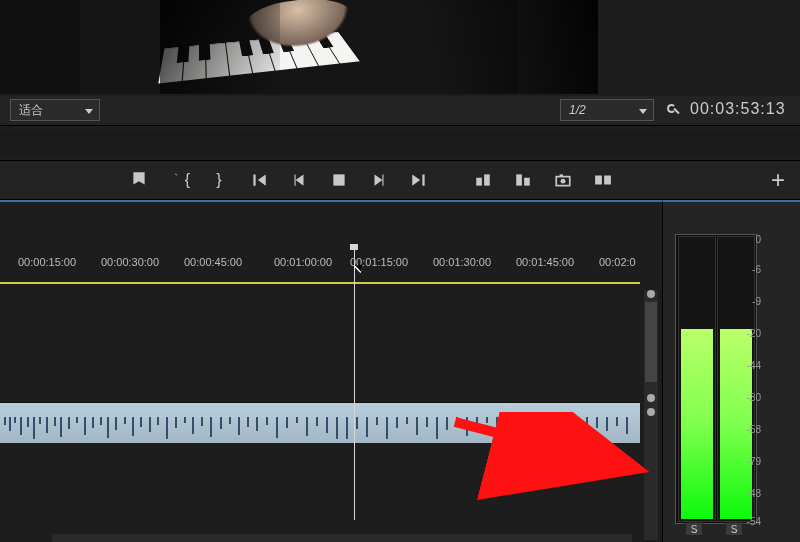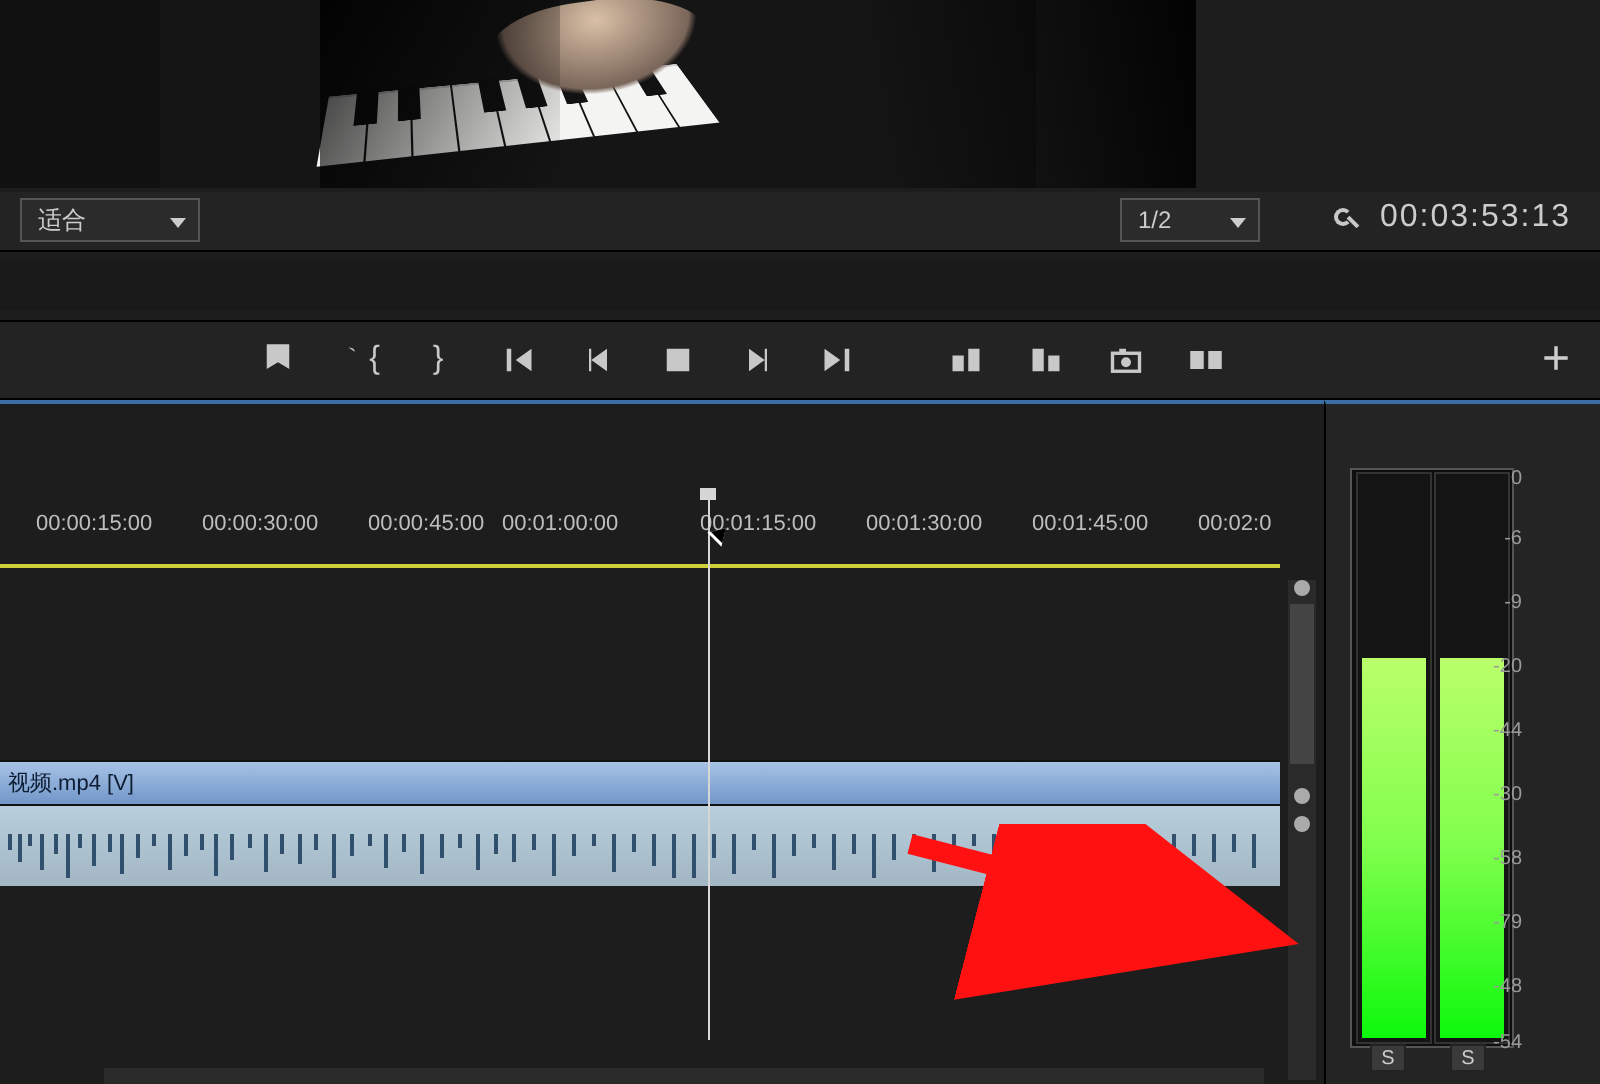--- a/index.html
+++ b/index.html
@@ -13,21 +13,21 @@
   .black-key { position:absolute; width:11px; height:32px; background:#121212; top:-4px;}
   .hand { position:absolute; left:165px; top:0; width:110px; height:50px; background:radial-gradient(ellipse at 50% 20%, #d9c0a6, #7a665a 60%, transparent 65%); border-radius:40% 50% 50% 50%; transform:rotate(-8deg);}
   .shade-left { position:absolute; left:80px; top:0; width:120px; height:94px; background:linear-gradient(120deg, rgba(0,0,0,.85), transparent);}
   .shade-right{ position:absolute; left:290px; top:0; width:228px; height:94px; background:linear-gradient(260deg, rgba(0,0,0,.9), transparent 70%);}
 
   
   .under-bar { position:absolute; left:0; top:96px; width:800px; height:30px; background:#232323; border-bottom:1px solid #000; }
   .dropdown { position:absolute; height:22px; background:#2b2b2b; border:1px solid #555; font-size:12px; color:#ccc; display:flex; align-items:center; padding:0 18px 0 8px; }
   .dropdown:after{ content:""; position:absolute; right:6px; top:9px; width:0;height:0;border-left:4px solid transparent;border-right:4px solid transparent;border-top:5px solid #ccc;}
   .dd-fit { left:10px;  top:99px; width:90px; }
-  .dd-res { left:560px; top:99px; width:70px; }
+  .dd-res { left:560px; top:99px; width:94px;font-style:italic; }
   .wrench{ position:absolute; left:664px; top:101px; width:18px; height:18px;}
   .wrench:before{content:"";position:absolute;left:3px;top:3px;width:5px;height:5px;border:2px solid #c8c8c8;border-radius:50%;border-right-color:transparent;}
   .wrench:after{content:"";position:absolute;left:9px;top:9px;width:7px;height:2px;background:#c8c8c8;transform:rotate(45deg);}
   .timecode{ position:absolute; left:690px; top:100px; font-size:16px; color:#ccc; letter-spacing:1px;}
 
   
   .transport { position:absolute; left:0; top:160px; width:800px; height:40px; background:#232323; border-top:1px solid #000;border-bottom:1px solid #000; display:flex; align-items:center; padding-left:128px; gap:18px;}
   .tbtn{ width:22px;height:22px;display:flex;align-items:center;justify-content:center;}
   .tbtn svg{width:18px;height:18px;fill:#c8c8c8;}
   .plus{ position:absolute; right:10px; top:168px; width:24px;height:24px;color:#ccc;font-size:24px;line-height:24px;text-align:center;}
@@ -168,31 +168,28 @@
       </svg>
     </div>
 </div>
 <div class="plus">+</div>
 
 <div class="timeline">
   <div class="ruler">
     <span style="left:18px">00:00:15:00</span>
     <span style="left:101px">00:00:30:00</span>
     <span style="left:184px">00:00:45:00</span>
-    <span style="left:251px">00:01:00:00</span>
+    <span style="left:274px">00:01:00:00</span>
     <span style="left:350px">00:01:15:00</span>
     <span style="left:433px">00:01:30:00</span>
     <span style="left:516px">00:01:45:00</span>
     <span style="left:599px">00:02:0</span>
   </div>
   <div class="yellow-line"></div>
 
-  <div class="track v1">
-    <div class="vclip"><span>视频.mp4 [V]</span></div>
-  </div>
   <div class="track a1">
     <div class="aclip">
       <div class="wave">
 
         <i style="left:4px;height:8px"></i>
           <i style="left:9px;height:14px"></i>
           <i style="left:14px;height:6px"></i>
           <i style="left:20px;height:18px"></i>
           <i style="left:27px;height:10px"></i>
           <i style="left:33px;height:22px"></i>

